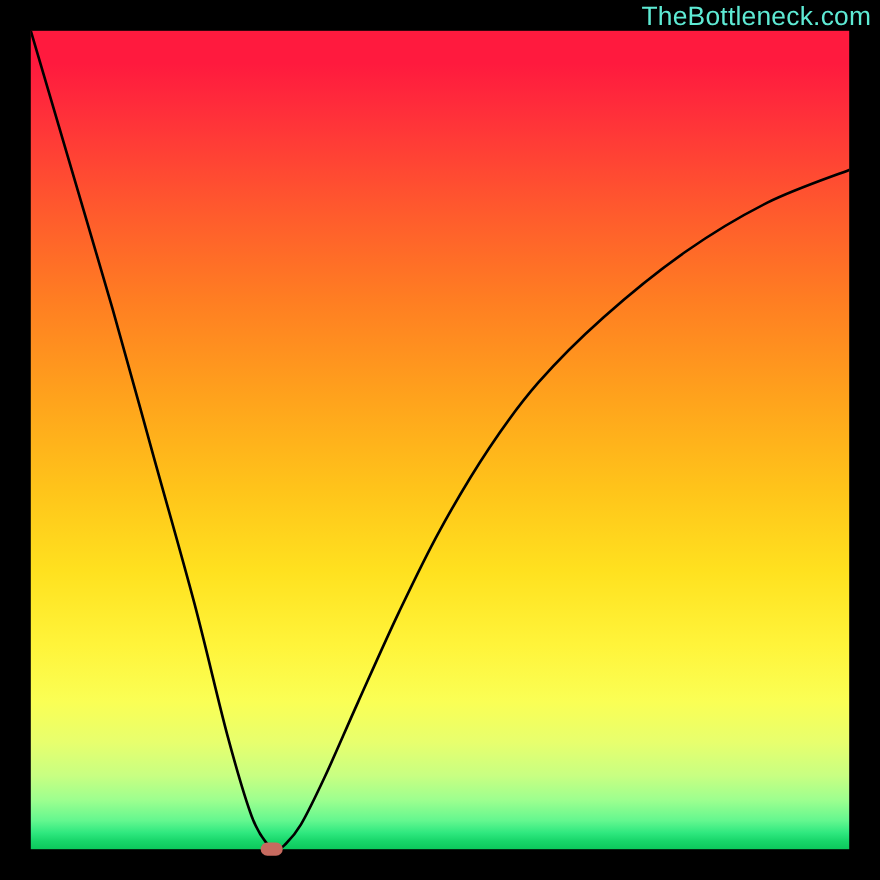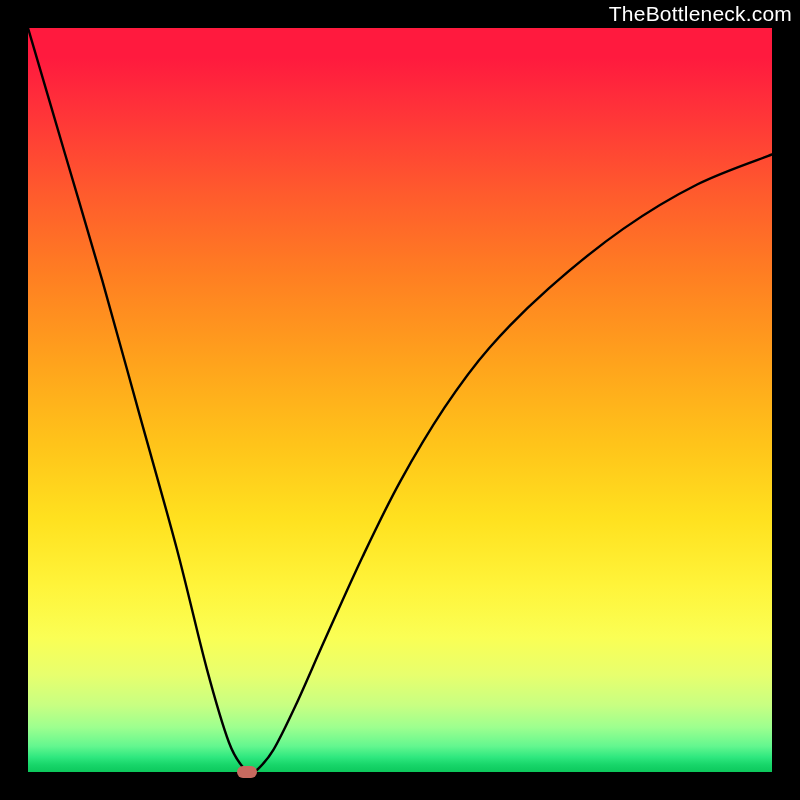--- a/index.html
+++ b/index.html
@@ -14,22 +14,22 @@
   .frame {
     position: relative;
     width: 800px;
     height: 800px;
     background: #000;
   }
   .watermark {
     position: absolute;
     top: 2px;
     right: 8px;
-    color: #ffffff;
-    font-size: 21px;
+    color: #5eead4;
+    font-size: 24px;
     font-weight: 500;
     letter-spacing: 0.2px;
     z-index: 5;
     margin-left: 48px;
   }
   .plot-area {
     position: absolute;
     left: 28px;
     top: 28px;
     width: 744px;

